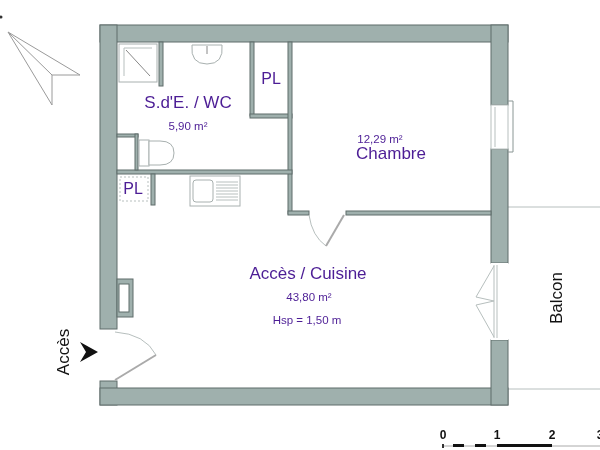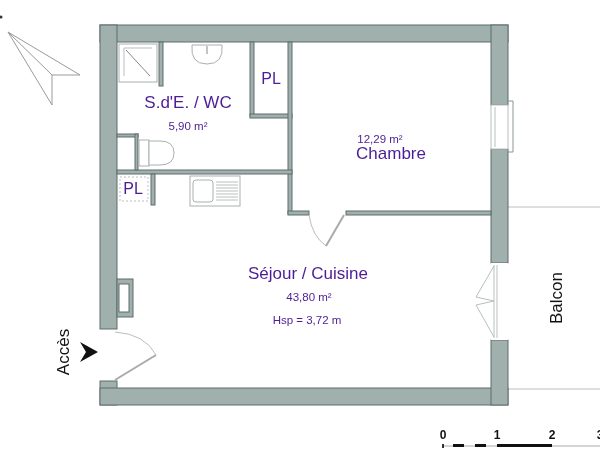--- a/index.html
+++ b/index.html
@@ -135,23 +135,23 @@
     <rect x="497" y="444" width="55" height="3" fill="#111"></rect>
   </g>
 </svg>
 
 <div class="lbl room-name" style="left:188px;top:103px;">S.d'E. / WC</div>
 <div class="lbl room-area" style="left:188px;top:126px;">5,90 m²</div>
 
 <div class="lbl room-name" style="left:391px;top:114px;margin-top:40px;">Chambre</div>
 <div class="lbl room-area" style="left:380px;top:139px;">12,29 m²</div>
 
-<div class="lbl room-name" style="left:308px;top:274px;">Séjour / Cuisine</div>
+<div class="lbl room-name" style="left:308px;top:274px;">Accès / Cuisine</div>
 <div class="lbl room-area" style="left:309px;top:297px;">43,80 m²</div>
-<div class="lbl room-area" style="left:307px;top:320px;">Hsp = 3,72 m</div>
+<div class="lbl room-area" style="left:307px;top:320px;">Hsp = 1,50 m</div>
 
 <div class="lbl pl" style="left:271px;top:79px;">PL</div>
 <div class="lbl pl" style="left:133px;top:189px;">PL</div>
 
 <div class="vert" style="left:557px;top:298px;font-size:17px;">Balcon</div>
 <div class="vert" style="left:64px;top:352px;font-size:17px;">Accès</div>
 
 <div class="scale-num" style="left:443px;top:428px;">0</div>
 <div class="scale-num" style="left:497px;top:428px;">1</div>
 <div class="scale-num" style="left:552px;top:428px;">2</div>

